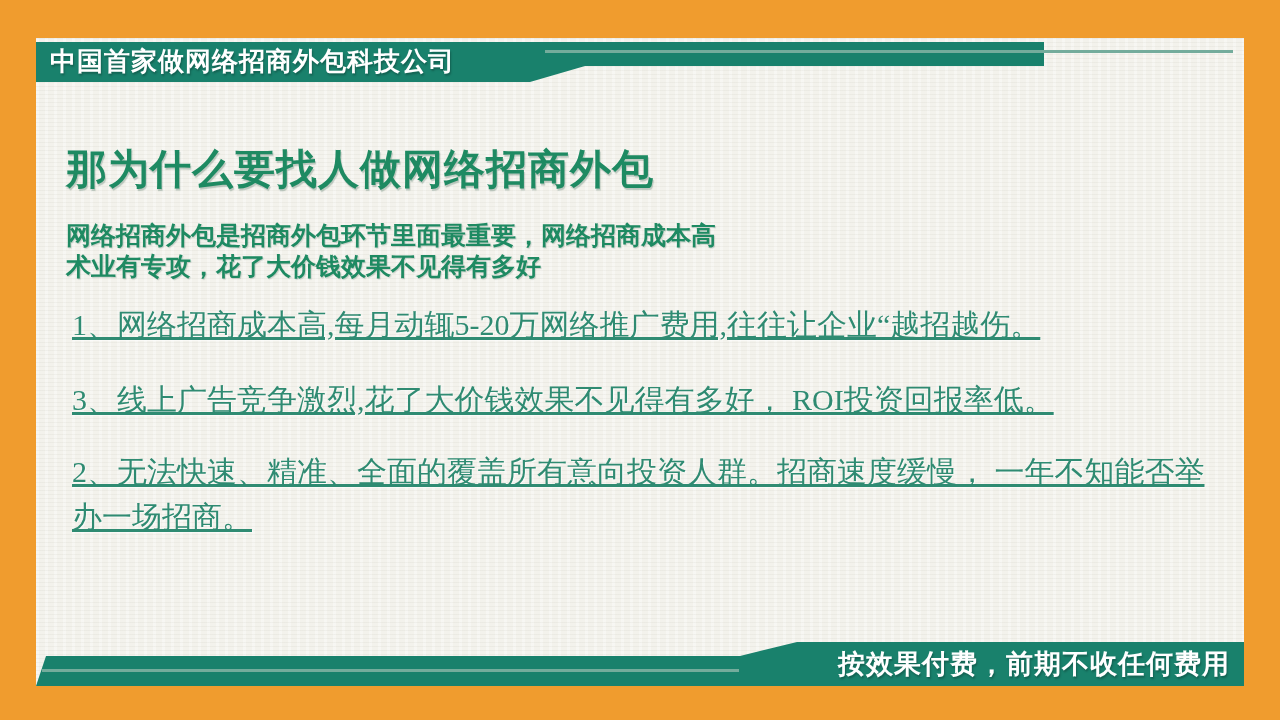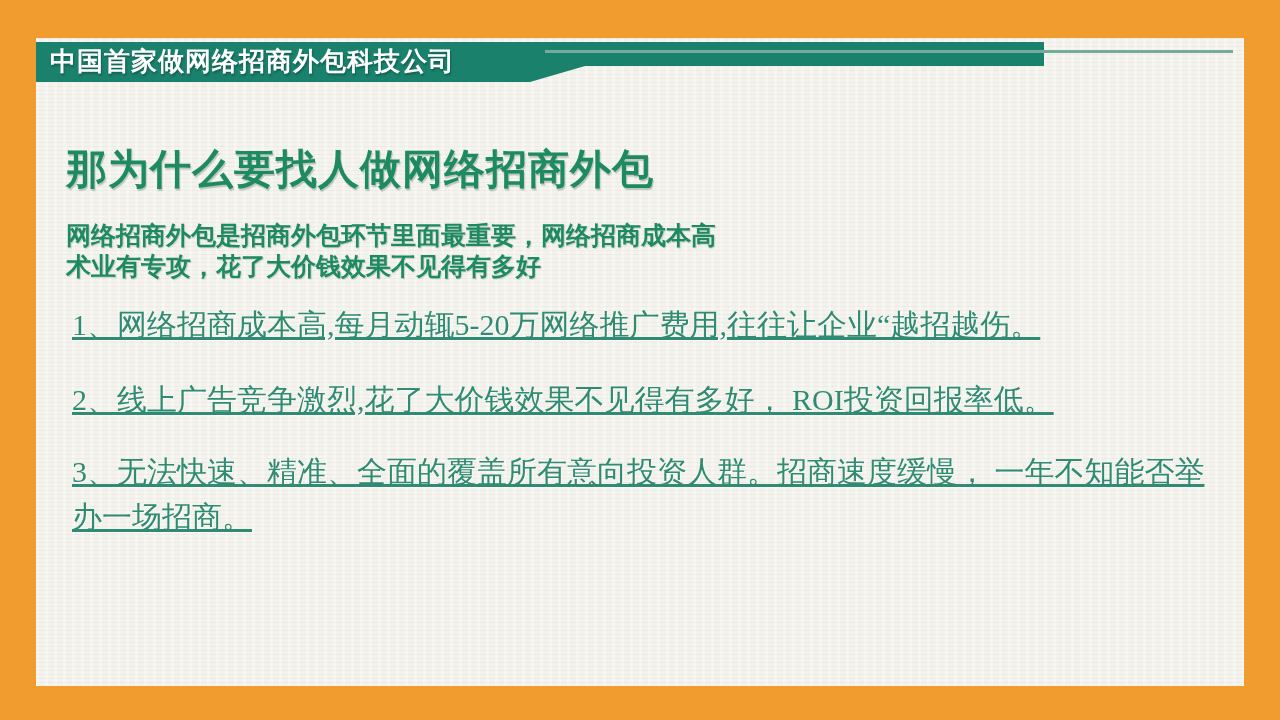--- a/index.html
+++ b/index.html
@@ -84,18 +84,22 @@
 
   <div class="title">那为什么要找人做网络招商外包</div>
 
   <div class="subtitle">
     <span class="sub-line">网络招商外包是招商外包环节里面最重要，网络招商成本高</span>
     <span class="sub-line">术业有专攻，花了大价钱效果不见得有多好</span>
   </div>
 
   <div class="points">
     <p class="point">1、网络招商成本高,每月动辄5-20万网络推广费用,往往让企业“越招越伤。</p>
-    <p class="point">2、线上广告竞争激烈,花了大价钱效果不见得有多好， ROI投资回报率低。</p>
-    <p class="point">3、无法快速、精准、全面的覆盖所有意向投资人群。招商速度缓慢， 一年不知能否举办一场招商。</p>
+    <p class="point">3、线上广告竞争激烈,花了大价钱效果不见得有多好， ROI投资回报率低。</p>
+    <p class="point">2、无法快速、精准、全面的覆盖所有意向投资人群。招商速度缓慢， 一年不知能否举办一场招商。</p>
   </div>
 
+  <div class="footer-banner">
+    <div class="hl-line"></div>
+    <div class="banner-text">按效果付费，前期不收任何费用</div>
+  </div>
 
 </div>
 
 </body></html>

